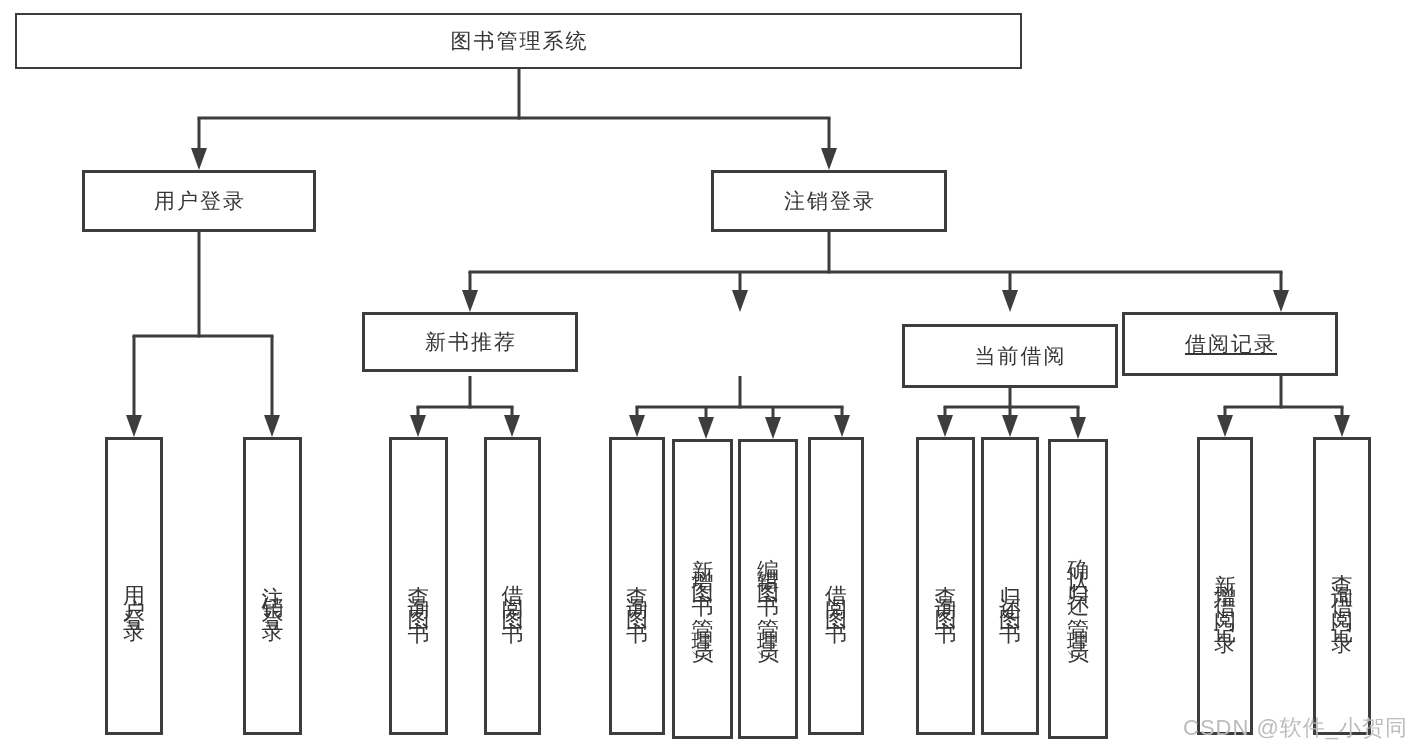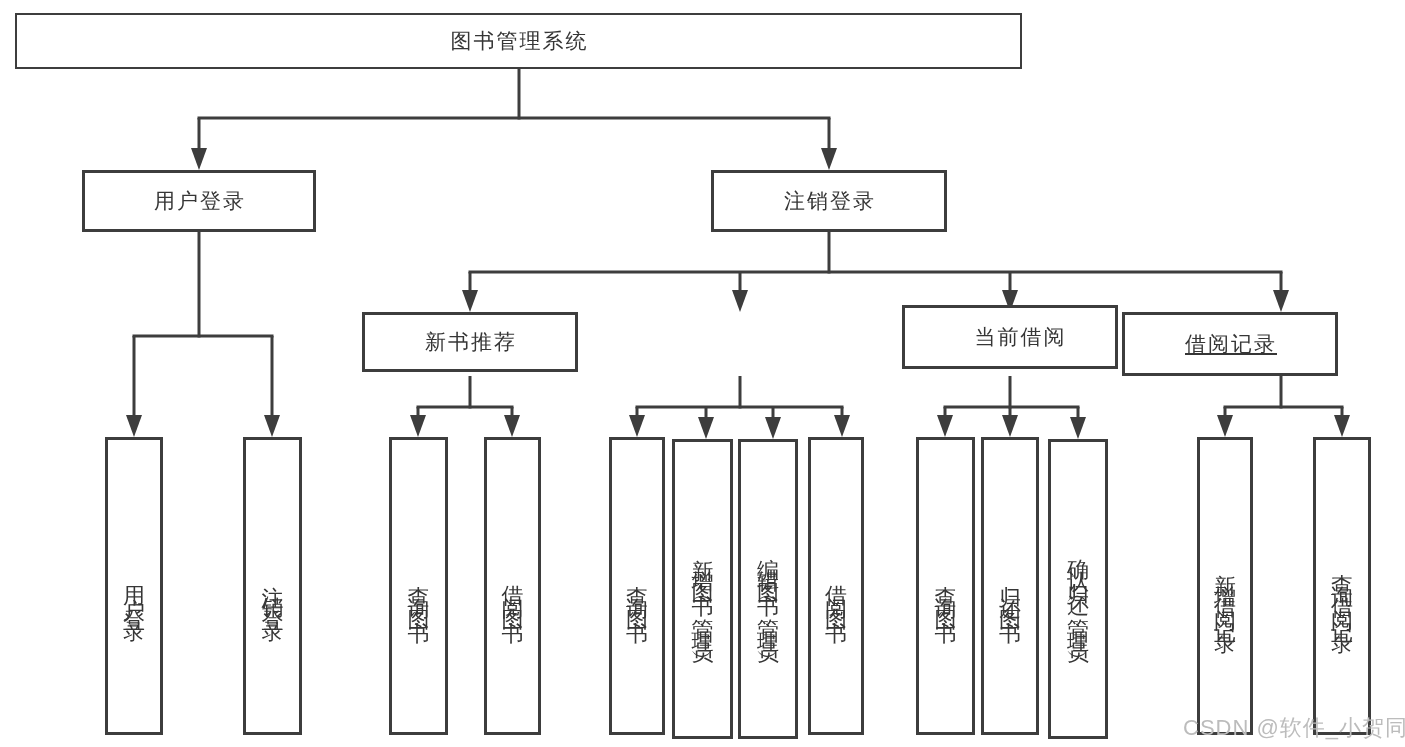--- a/index.html
+++ b/index.html
@@ -115,21 +115,21 @@
   <div class="box" style="left:82px;top:170px;width:234px;height:62px;">
     <span class="hlbl">用户登录</span>
   </div>
   <div class="box" style="left:711px;top:170px;width:236px;height:62px;">
     <span class="hlbl">注销登录</span>
   </div>
 
   <div class="box" style="left:362px;top:312px;width:216px;height:60px;">
     <span class="hlbl">新书推荐</span>
   </div>
-  <div class="box" style="left:902px;top:305px;width:216px;height:64px;padding-left:19px;">
+  <div class="box" style="left:902px;top:324px;width:216px;height:64px;padding-left:19px;">
     <span class="hlbl">当前借阅</span>
   </div>
   <div class="box" style="left:1122px;top:312px;width:216px;height:64px;text-decoration:underline;">
     <span class="hlbl">借阅记录</span>
   </div>
 
   <div class="box" style="left:105px;top:437px;width:58px;height:298px;">
     <span class="vlbl">用户登录</span>
   </div>
   <div class="box" style="left:243px;top:437px;width:59px;height:298px;">

